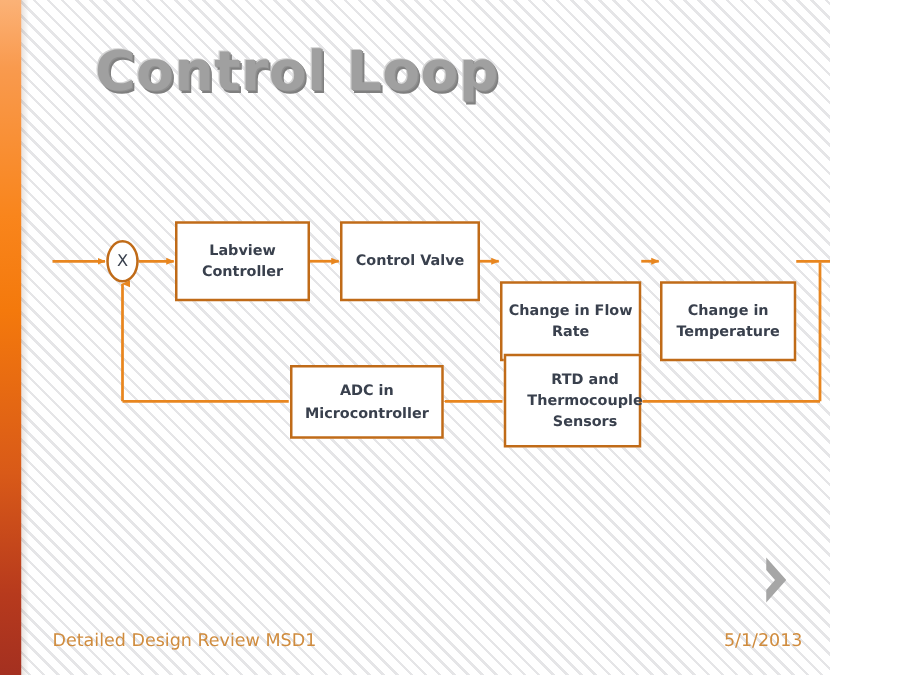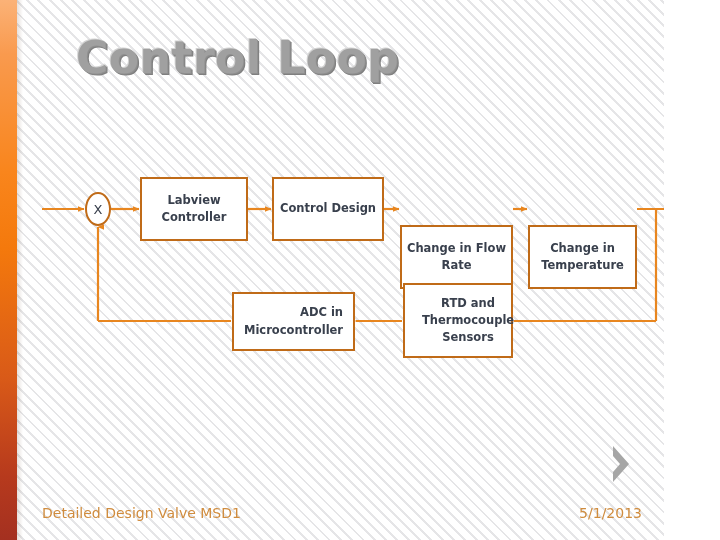--- a/index.html
+++ b/index.html
@@ -85,21 +85,21 @@
     font-weight: bold;
     line-height: 1.5;
     font-family: "DejaVu Sans", sans-serif;
     padding: 2px 4px;
   }
 
   #box-labview  { left: 140px; top: 177px; width: 108px; height: 64px; text-align: center; }
   #box-valve    { left: 272px; top: 177px; width: 112px; height: 64px; }
   #box-flow     { left: 400px; top: 177px; width: 113px; height: 64px; margin-top: 48px; }
   #box-temp     { left: 528px; top: 177px; width: 109px; height: 64px; margin-top: 48px; }
-  #box-adc      { left: 232px; top: 292px; width: 123px; height: 59px; text-align: right; }
+  #box-adc      { left: 232px; top: 292px; width: 123px; height: 59px; }
   #box-rtd      { left: 403px; top: 283px; width: 110px; height: 75px; padding-left: 24px; }
 
   
   #sum-junction {
     position: absolute;
     left: 85px; top: 192px;
     width: 26px; height: 34px;
     box-sizing: border-box;
     border: 2px solid #c06b18;
     border-radius: 50%;
@@ -189,36 +189,36 @@
       <line x1="98" y1="321" x2="98" y2="227" marker-end="url(#arrU)"></line>
     </g>
   </svg>
 
   <div id="sum-junction">X</div>
 
   <div class="pbox" id="box-labview">
     <span>Labview<br>Controller</span>
   </div>
   <div class="pbox" id="box-valve">
-    <span>Control Design</span>
+    <span>Control Valve</span>
   </div>
   <div class="pbox" id="box-flow">
     <span>Change in Flow<br>Rate</span>
   </div>
   <div class="pbox" id="box-temp">
     <span>Change in<br>Temperature</span>
   </div>
 
   <div class="pbox" id="box-adc">
     <span>ADC in<br>Microcontroller</span>
   </div>
   <div class="pbox" id="box-rtd">
     <span>RTD and<br>Thermocouple<br>Sensors</span>
   </div>
 
   <svg id="chevron" viewBox="0 0 26 42">
     <path d="M5,3 L21,21 L5,39 L5,29 L12,21 L5,13 Z" fill="#a6a6a6"></path>
   </svg>
 
-  <div id="footer-left">Detailed Design Valve MSD1</div>
+  <div id="footer-left">Detailed Design Review MSD1</div>
   <div id="footer-right">5/1/2013</div>
 
 </div>
 
 </body></html>

